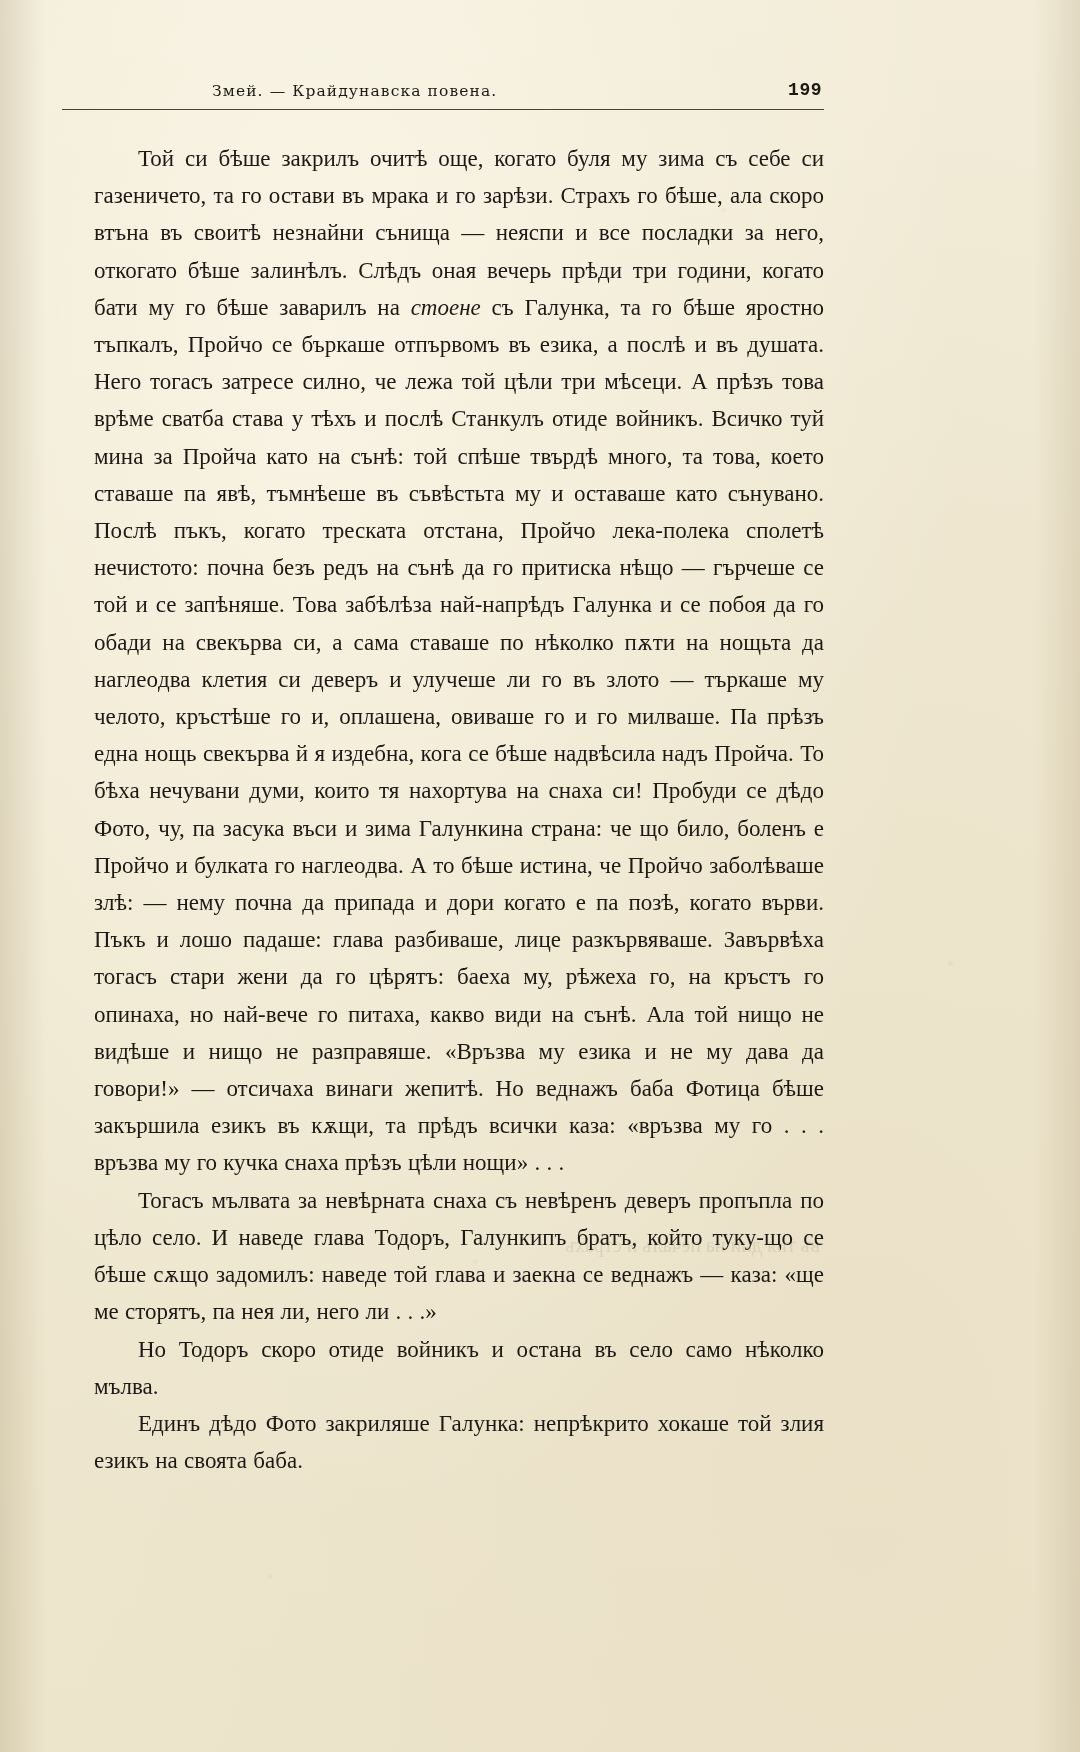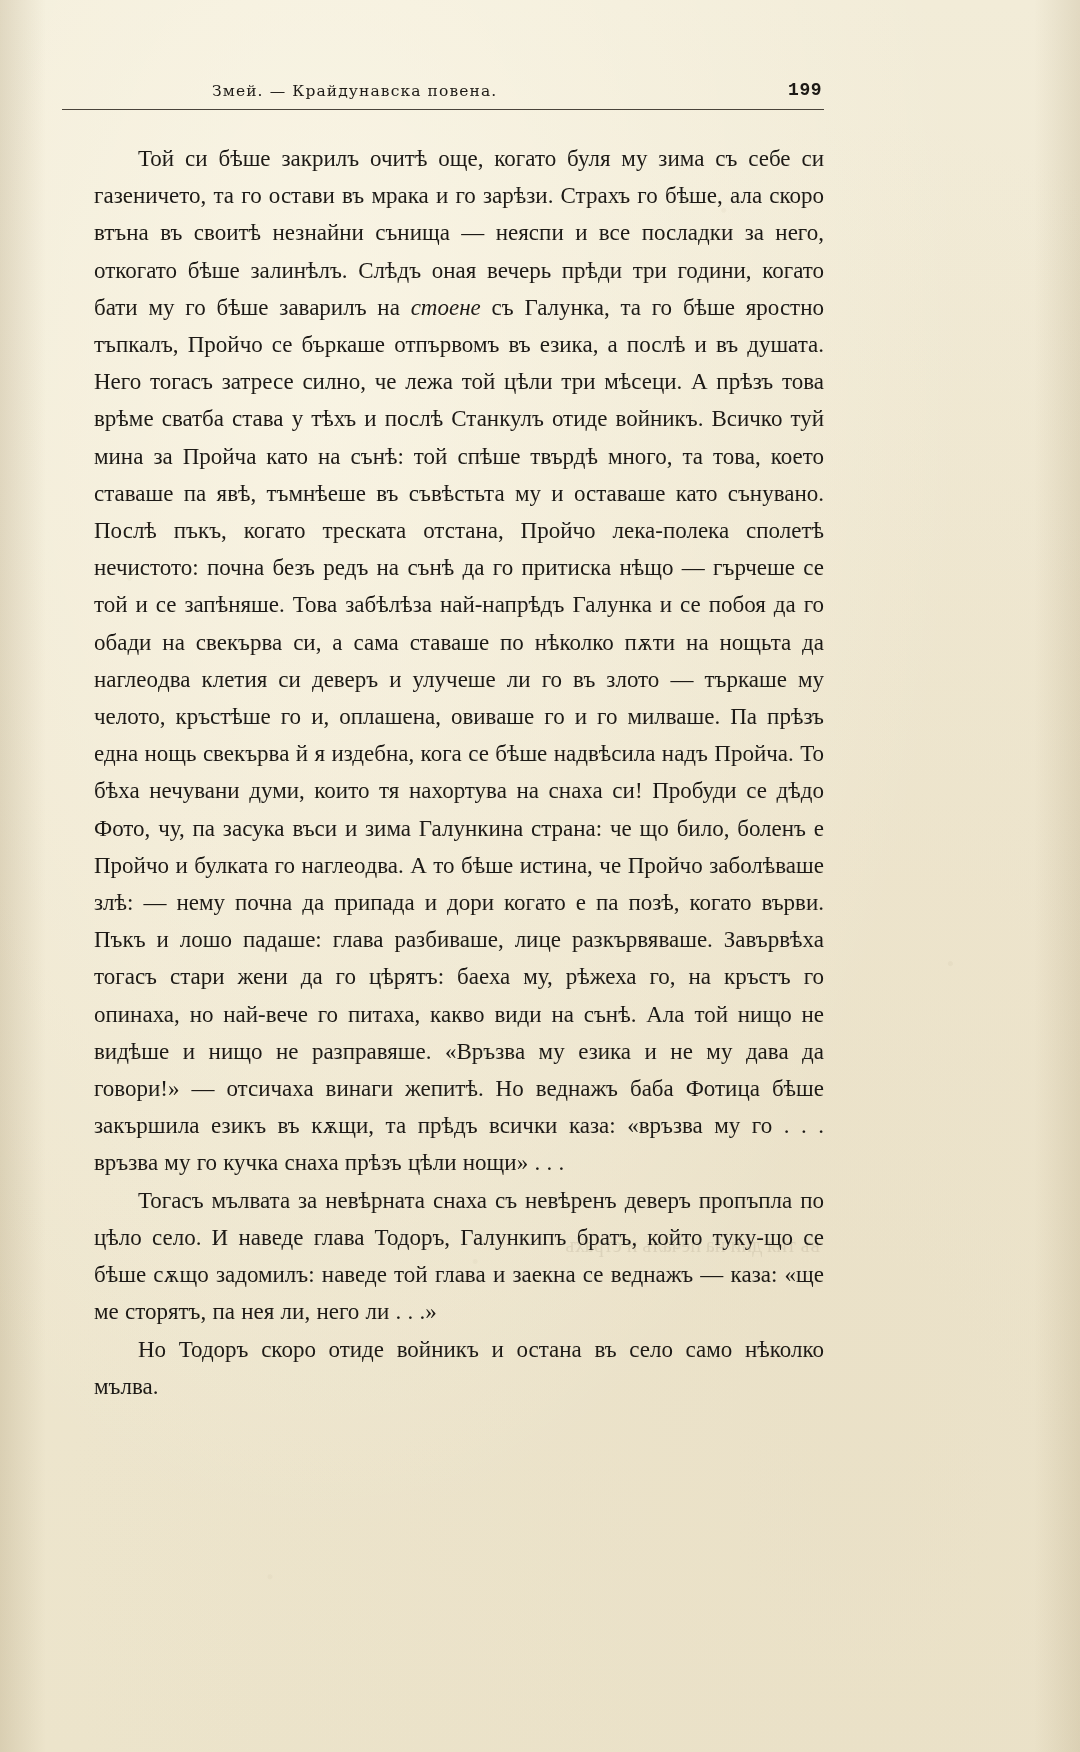--- a/index.html
+++ b/index.html
@@ -131,15 +131,16 @@
     <div class="runhead">
       <span class="runhead-title">Змей. — Крайдунавска повена.</span>
       <span class="runhead-page">199</span>
     </div>
     <div class="rule"></div>
 
     <div class="body-text" id="body-text">
         <p class="indent"><span>Той си бѣше закрилъ очитѣ още, когато буля му зима съ себе си газеничето, та го остави въ мрака и го зарѣзи. Страхъ го бѣше, ала скоро втъна въ своитѣ незнайни сънища — неяспи и все посладки за него, откогато бѣше залинѣлъ. Слѣдъ оная вечерь прѣди три години, когато бати му го бѣше заварилъ на </span><em>стоене</em><span> съ Галунка, та го бѣше яростно тъпкалъ, Пройчо се бъркаше отпървомъ въ езика, а послѣ и въ душата. Него тогасъ затресе силно, че лежа той цѣли три мѣсеци. А прѣзъ това врѣме сватба става у тѣхъ и послѣ Станкулъ отиде войникъ. Всичко туй мина за Пройча като на сънѣ: той спѣше твърдѣ много, та това, което ставаше па явѣ, тъмнѣеше въ съвѣстьта му и оставаше като сънувано. Послѣ пъкъ, когато треската отстана, Пройчо лека-полека сполетѣ нечистото: почна безъ редъ на сънѣ да го притиска нѣщо — гърчеше се той и се запѣняше. Това забѣлѣза най-напрѣдъ Галунка и се побоя да го обади на свекърва си, а сама ставаше по нѣколко пѫти на нощьта да наглеoдва клетия си деверъ и улучеше ли го въ злото — търкаше му челото, кръстѣше го и, оплашена, овиваше го и го милваше. Па прѣзъ една нощь свекърва й я издебна, кога се бѣше надвѣсила надъ Пройча. То бѣха нечувани думи, които тя нахортува на снаха си! Пробуди се дѣдо Фото, чу, па засука въси и зима Галункина страна: че що било, боленъ е Пройчо и булката го наглеoдва. А то бѣше истина, че Пройчо заболѣваше злѣ: — нему почна да припада и дори когато е па позѣ, когато върви. Пъкъ и лошо падаше: глава разбиваше, лице разкървяваше. Завървѣха тогасъ стари жени да го цѣрятъ: баеха му, рѣжеха го, на кръстъ го опинаха, но най-вече го питаха, какво види на сънѣ. Ала той нищо не видѣше и нищо не разправяше. «Връзва му езика и не му дава да говори!» — отсичаха винаги жепитѣ. Но веднажъ баба Фотица бѣше закършила езикъ въ кѫщи, та прѣдъ всички каза: «връзва му го . . . връзва му го кучка снаха прѣзъ цѣли нощи» . . .</span></p>
         <p class="indent"><span>Тогасъ мълвата за невѣрната снаха съ невѣренъ деверъ пропъпла по цѣло село. И наведе глава Тодоръ, Галункипъ братъ, който туку-що се бѣше сѫщо задомилъ: наведе той глава и заекна се веднажъ — каза: «ще ме сторятъ, па нея ли, него ли . . .»</span></p>
         <p class="indent"><span>Но Тодоръ скоро отиде войникъ и остана въ село само нѣколко мълва.</span></p>
+        <p class="indent"><span>Единъ дѣдо Фото закриляше Галунка: непрѣкрито хокаше той злия езикъ на своята баба.</span></p>
       </div>
   </div>
 </div>
 
 </body></html>

